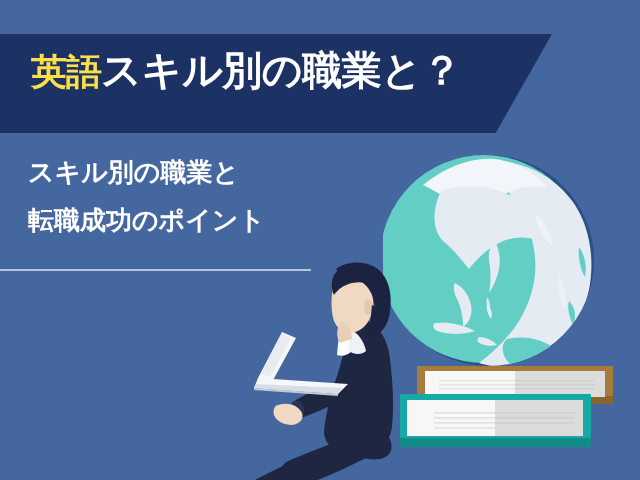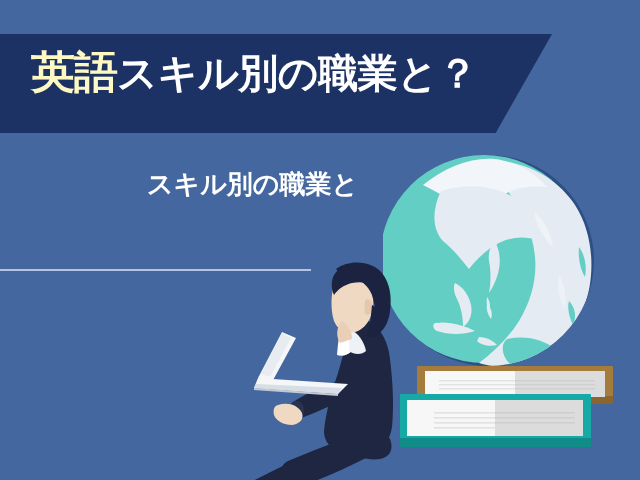--- a/index.html
+++ b/index.html
@@ -34,32 +34,31 @@
     left: 31px;
     top: 50px;
     font-size: 40px;
     font-weight: 700;
     line-height: 1;
     white-space: nowrap;
     letter-spacing: -0.5px;
     color: #ffffff;
   }
   .banner-title .hl {
-    color: #fef9c3;
-    font-size: 44px;
+    color: #fde047;
+    font-size: 36px;
     letter-spacing: -1px;
   }
 
   
   .subtitle {
     position: absolute;
     left: 28px;
-    top: 160px;
+    top: 148px;
     width: 330px;
-    text-align: right;
   }
   .subtitle-line {
     color: #FFFFFF;
     font-size: 26px;
     font-weight: 700;
     line-height: 48px;
     letter-spacing: 0px;
     white-space: nowrap;
   }
   .divider {
@@ -110,20 +109,21 @@
 <body>
 
 <div id="canvas">
 
   <div class="banner"></div>
 
   <div class="banner-title"><span class="hl">英語</span><span>スキル別の職業と？</span></div>
 
   <div class="subtitle">
     <div class="subtitle-line">スキル別の職業と</div>
+    <div class="subtitle-line">転職成功のポイント</div>
   </div>
   <div class="divider"></div>
 
   <svg class="globe" viewBox="0 0 211 211" xmlns="http://www.w3.org/2000/svg">
     <defs>
       <clipPath id="globeClip">
           <circle cx="105.5" cy="105.5" r="105.5"></circle>
         </clipPath>
     </defs>
 

